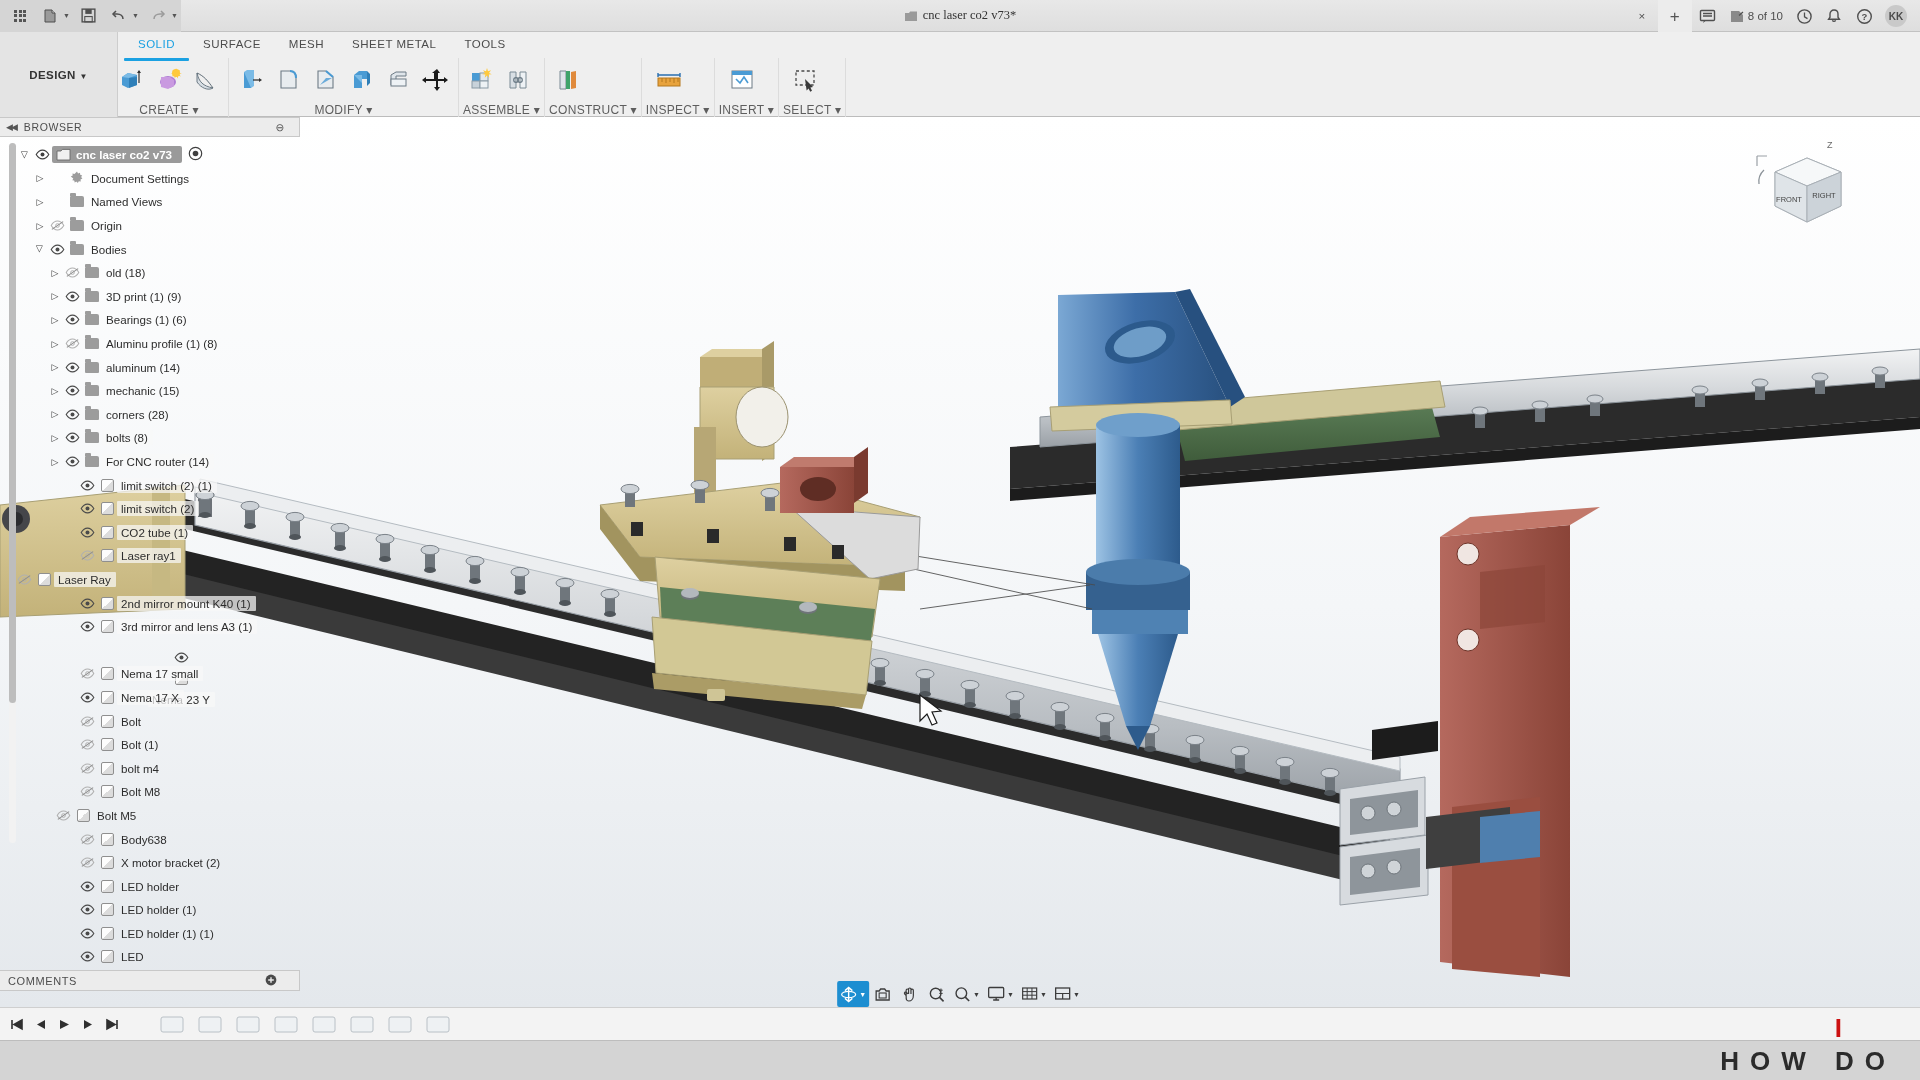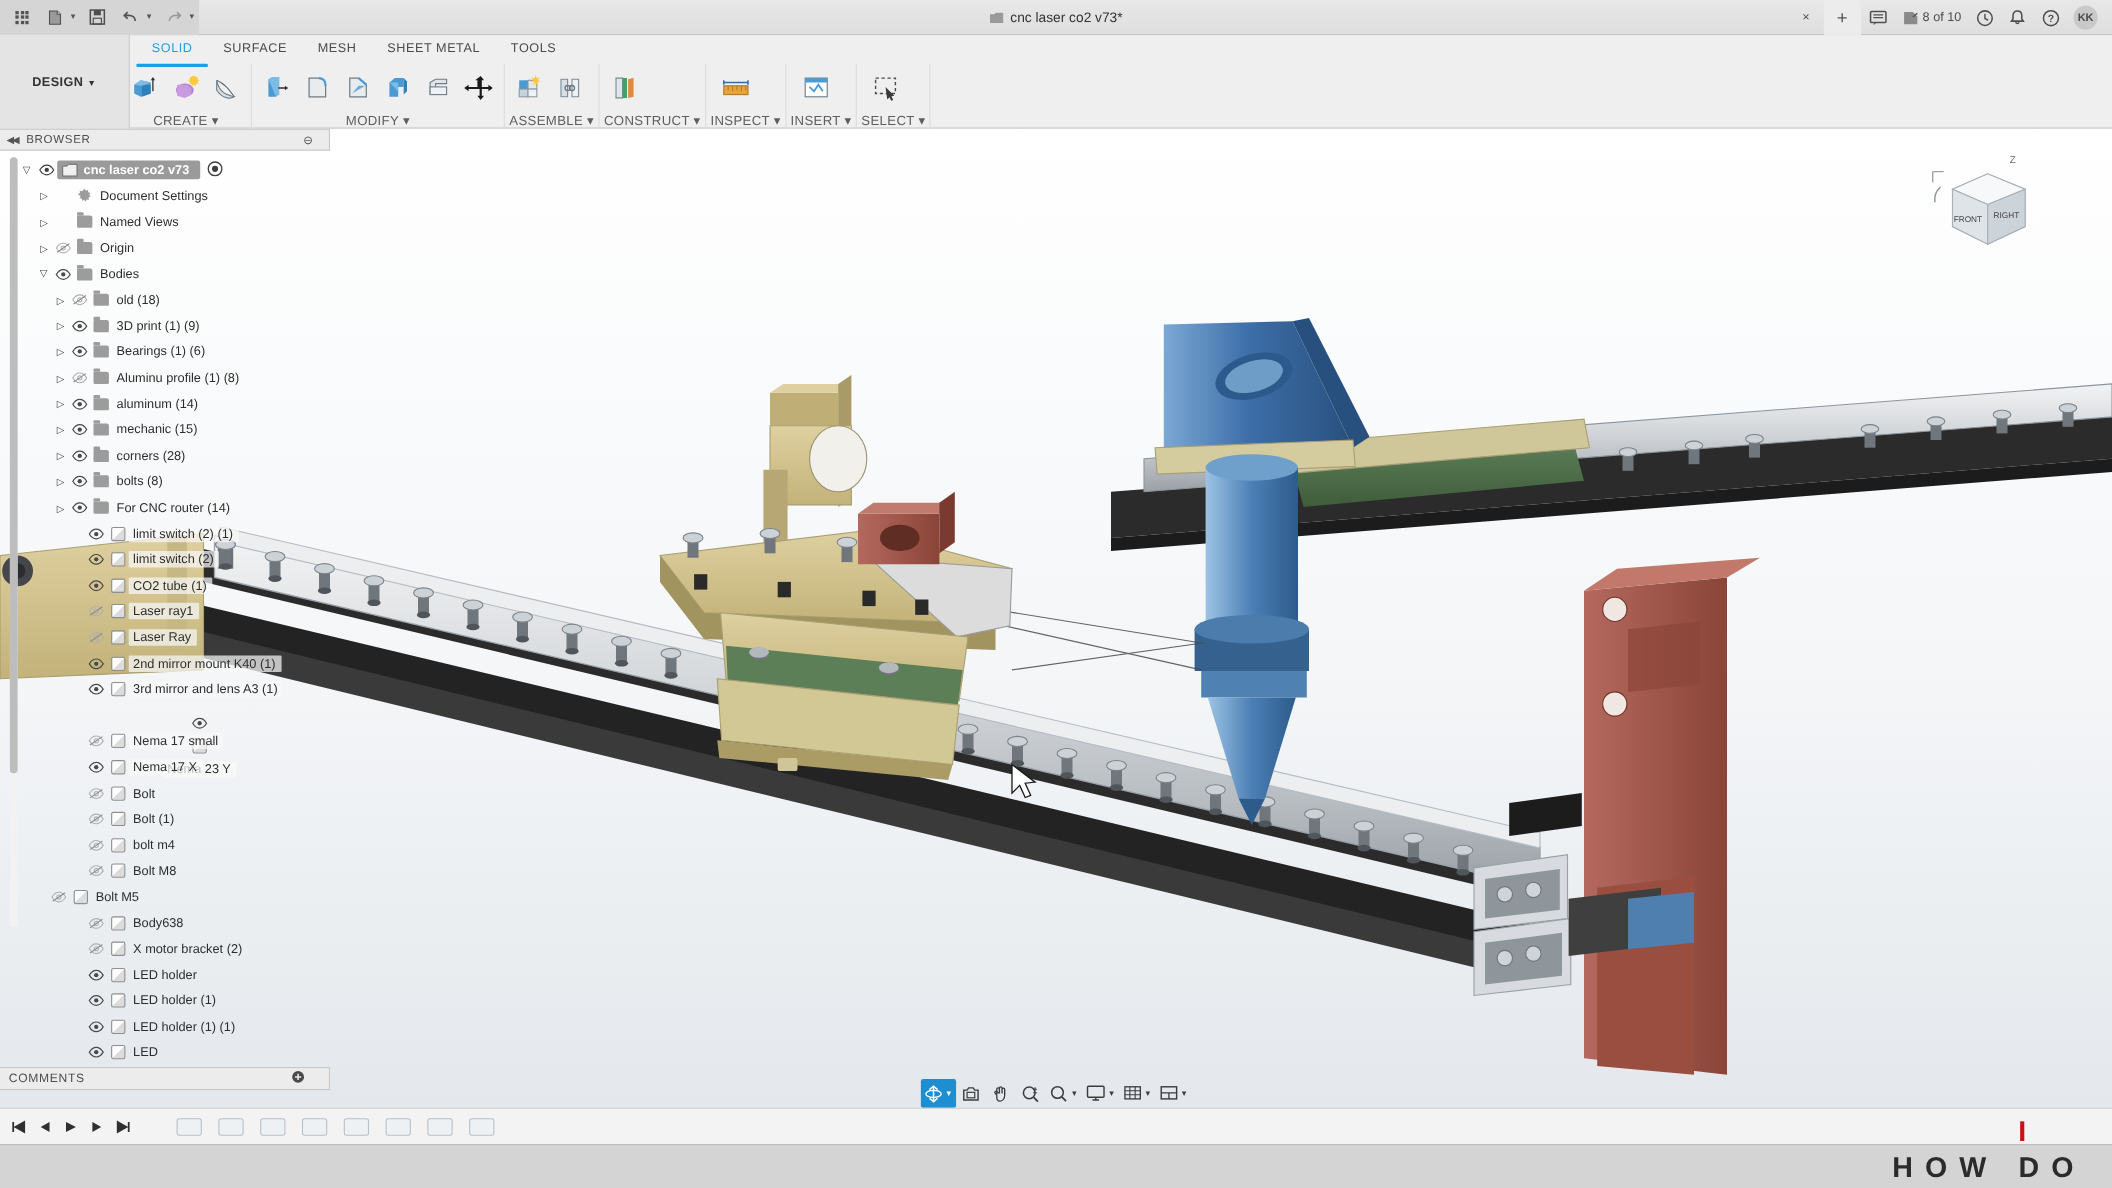--- a/index.html
+++ b/index.html
@@ -22,21 +22,21 @@
   .qat-btn {
     width:28px; height:26px; display:flex; align-items:center; justify-content:center;
     border-radius:2px; cursor:pointer; color:#4a4a4a;
   }
   .qat-caret { font-size:7px; color:#555; margin-left:-3px; padding-right:3px; cursor:pointer;}
   .grid-icon { display:grid; grid-template-columns:repeat(3,3px); grid-template-rows:repeat(3,3px); gap:1.5px; }
   .grid-icon i { background:#555; display:block; width:3px; height:3px; }
   .doc-title {
     position:absolute; left:0; right:0; margin:auto; width:400px;
     text-align:right; font-size:12.5px; color:#333;
-    display:flex; align-items:center; justify-content:center; gap:6px;
+    display:flex; align-items:center; justify-content:center; gap:6px;font-family:Liberation Serif, serif;
   }
   .doc-ico { width:13px; height:11px; display:inline-block; }
   .tr-tools {
     position:absolute; right:0; top:0; height:32px; display:flex; align-items:center; gap:2px; padding-right:8px;
   }
   .tr-btn {
     min-width:28px; height:28px; padding:0 5px; display:flex; align-items:center; justify-content:center;
     gap:3px; border-radius:2px; cursor:pointer; color:#4f4f4f; font-size:11.5px;
   }
   .avatar {
@@ -1111,21 +1111,21 @@
               <path d="M8 .8C4 .8 1.3 5.5 1.3 5.5S4 10.2 8 10.2s6.7-4.7 6.7-4.7S12 .8 8 .8z" fill="none" stroke="#b0b0b0" stroke-width="1.1"></path>
               <circle cx="8" cy="5.5" r="2" fill="none" stroke="#b0b0b0" stroke-width="1"></circle>
               <path d="M2 9.6L14 1.4" stroke="#8e8e8e" stroke-width="1.1"></path>
             </svg>
           </span>
           <span class="node-ico">
             <span class="body-ico"></span>
           </span>
           <span class="lbl">Laser ray1</span>
         </div>
-        <div class="row faded" style="padding-left: 63px;">
+        <div class="row faded" style="">
           <span class="arrow"></span>
           <span class="eye">
             <svg width="15" height="11" viewBox="0 0 16 11">
               <path d="M8 .8C4 .8 1.3 5.5 1.3 5.5S4 10.2 8 10.2s6.7-4.7 6.7-4.7S12 .8 8 .8z" fill="none" stroke="#b0b0b0" stroke-width="1.1"></path>
               <circle cx="8" cy="5.5" r="2" fill="none" stroke="#b0b0b0" stroke-width="1"></circle>
               <path d="M2 9.6L14 1.4" stroke="#8e8e8e" stroke-width="1.1"></path>
             </svg>
           </span>
           <span class="node-ico">
             <span class="body-ico"></span>
@@ -1247,21 +1247,21 @@
               <path d="M8 .8C4 .8 1.3 5.5 1.3 5.5S4 10.2 8 10.2s6.7-4.7 6.7-4.7S12 .8 8 .8z" fill="none" stroke="#b0b0b0" stroke-width="1.1"></path>
               <circle cx="8" cy="5.5" r="2" fill="none" stroke="#b0b0b0" stroke-width="1"></circle>
               <path d="M2 9.6L14 1.4" stroke="#8e8e8e" stroke-width="1.1"></path>
             </svg>
           </span>
           <span class="node-ico">
             <span class="body-ico"></span>
           </span>
           <span class="lbl">Bolt M8</span>
         </div>
-        <div class="row" style="padding-left: 29px;">
+        <div class="row" style="padding-left: 39px;">
           <span class="arrow"></span>
           <span class="eye">
             <svg width="15" height="11" viewBox="0 0 16 11">
               <path d="M8 .8C4 .8 1.3 5.5 1.3 5.5S4 10.2 8 10.2s6.7-4.7 6.7-4.7S12 .8 8 .8z" fill="none" stroke="#b0b0b0" stroke-width="1.1"></path>
               <circle cx="8" cy="5.5" r="2" fill="none" stroke="#b0b0b0" stroke-width="1"></circle>
               <path d="M2 9.6L14 1.4" stroke="#8e8e8e" stroke-width="1.1"></path>
             </svg>
           </span>
           <span class="node-ico">
             <span class="body-ico"></span>

